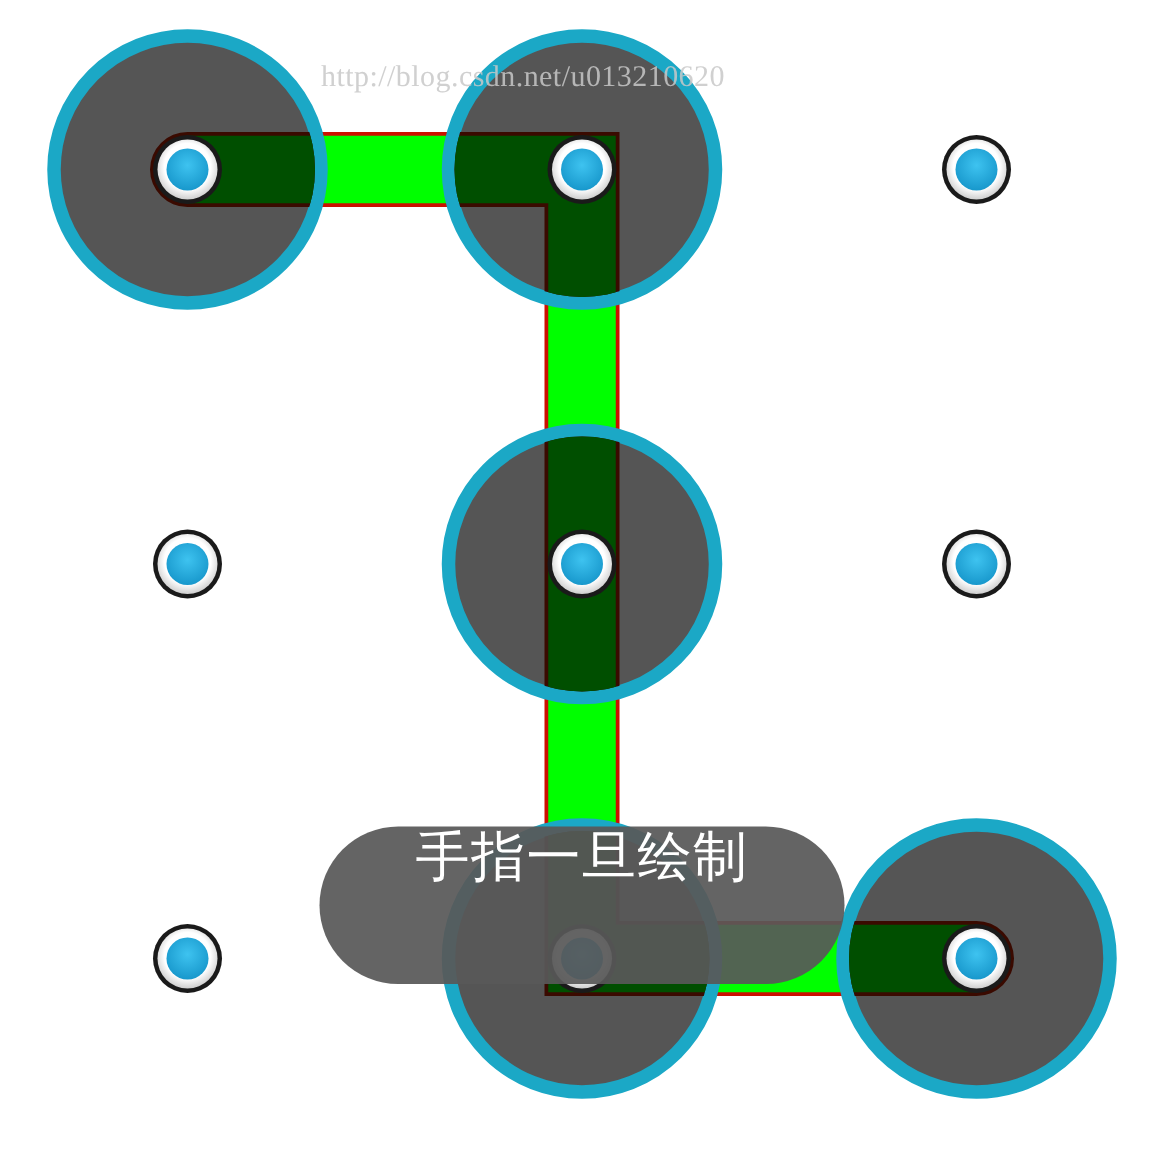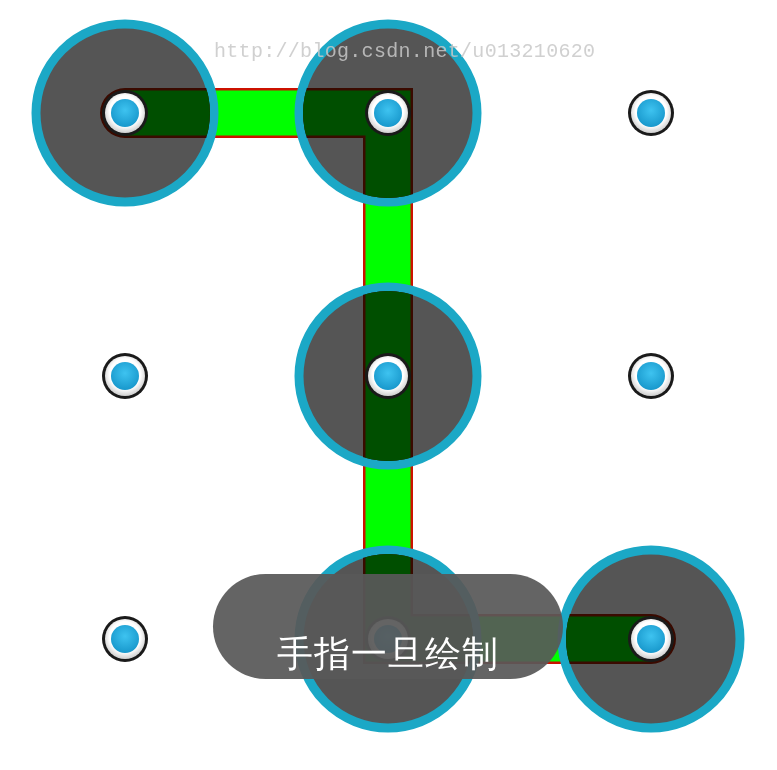--- a/index.html
+++ b/index.html
@@ -1,26 +1,26 @@
 <!DOCTYPE html>
 <html><head>
 <meta charset="utf-8">
 <style>
   html, body { margin: 0; padding: 0; background: #ffffff; }
   body { width: 777px; height: 770px; position: relative; overflow: hidden; font-family: "DejaVu Sans", sans-serif; }
   #lock-canvas { position: absolute; left: 0; top: 0; width: 777px; height: 770px; }
   .watermark {
     position: absolute; left: 214px; top: 40px;
-    font-family: Liberation Mono, monospace; font-size: 20px; letter-spacing: 0.3px;
+    font-family: Liberation Serif, serif; font-size: 20px; letter-spacing: 0.3px;
     color: rgba(200,200,200,0.85); white-space: nowrap; pointer-events: none;
   }
   .toast {
     position: absolute; left: 213px; top: 551px; width: 350px; height: 105px;
     border-radius: 53px; background: rgba(88,88,88,0.93);
-    display: flex; align-items: flex-end; justify-content: center; margin-top: 23px;
+    display: flex; align-items: flex-start; justify-content: center;
   }
   .toast-text {
     color: #ffffff; font-family: "DejaVu Sans", sans-serif; font-size: 36px; letter-spacing: 1px;
     margin-top: -4px;
   }
 </style>
 </head>
 <body>
 
 <svg id="lock-canvas" viewBox="0 0 777 770" xmlns="http://www.w3.org/2000/svg">

